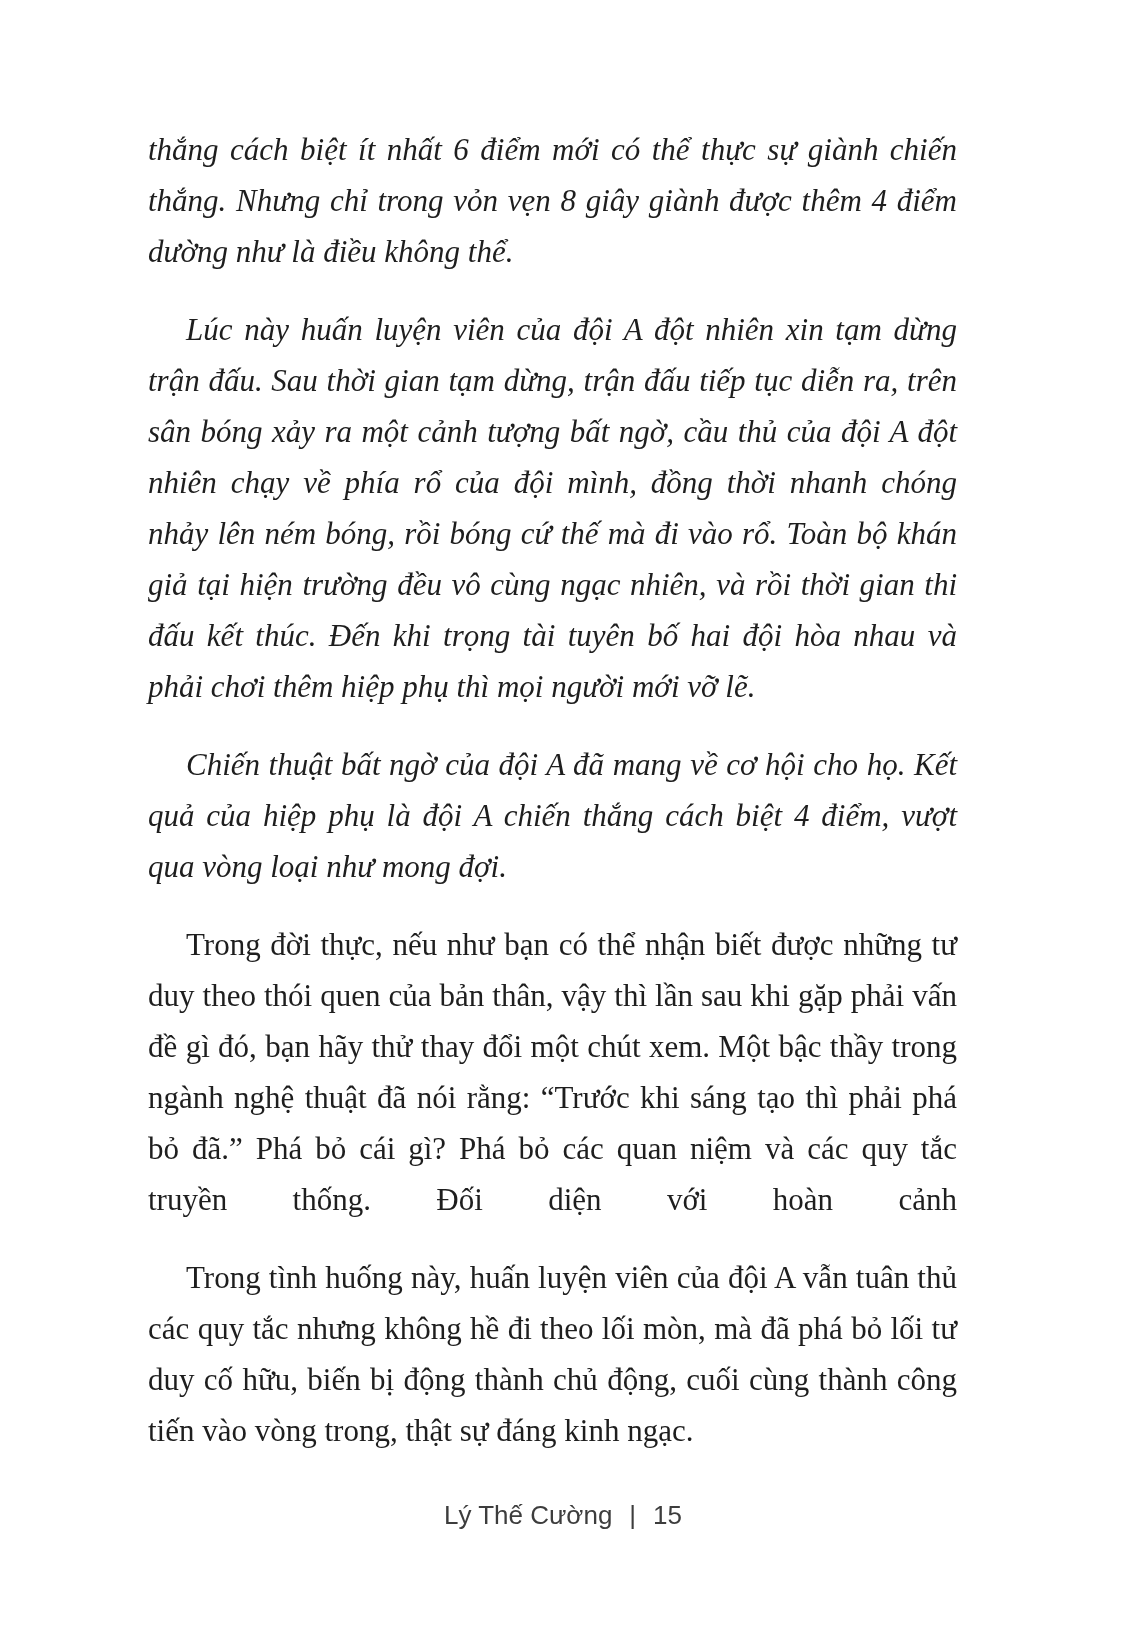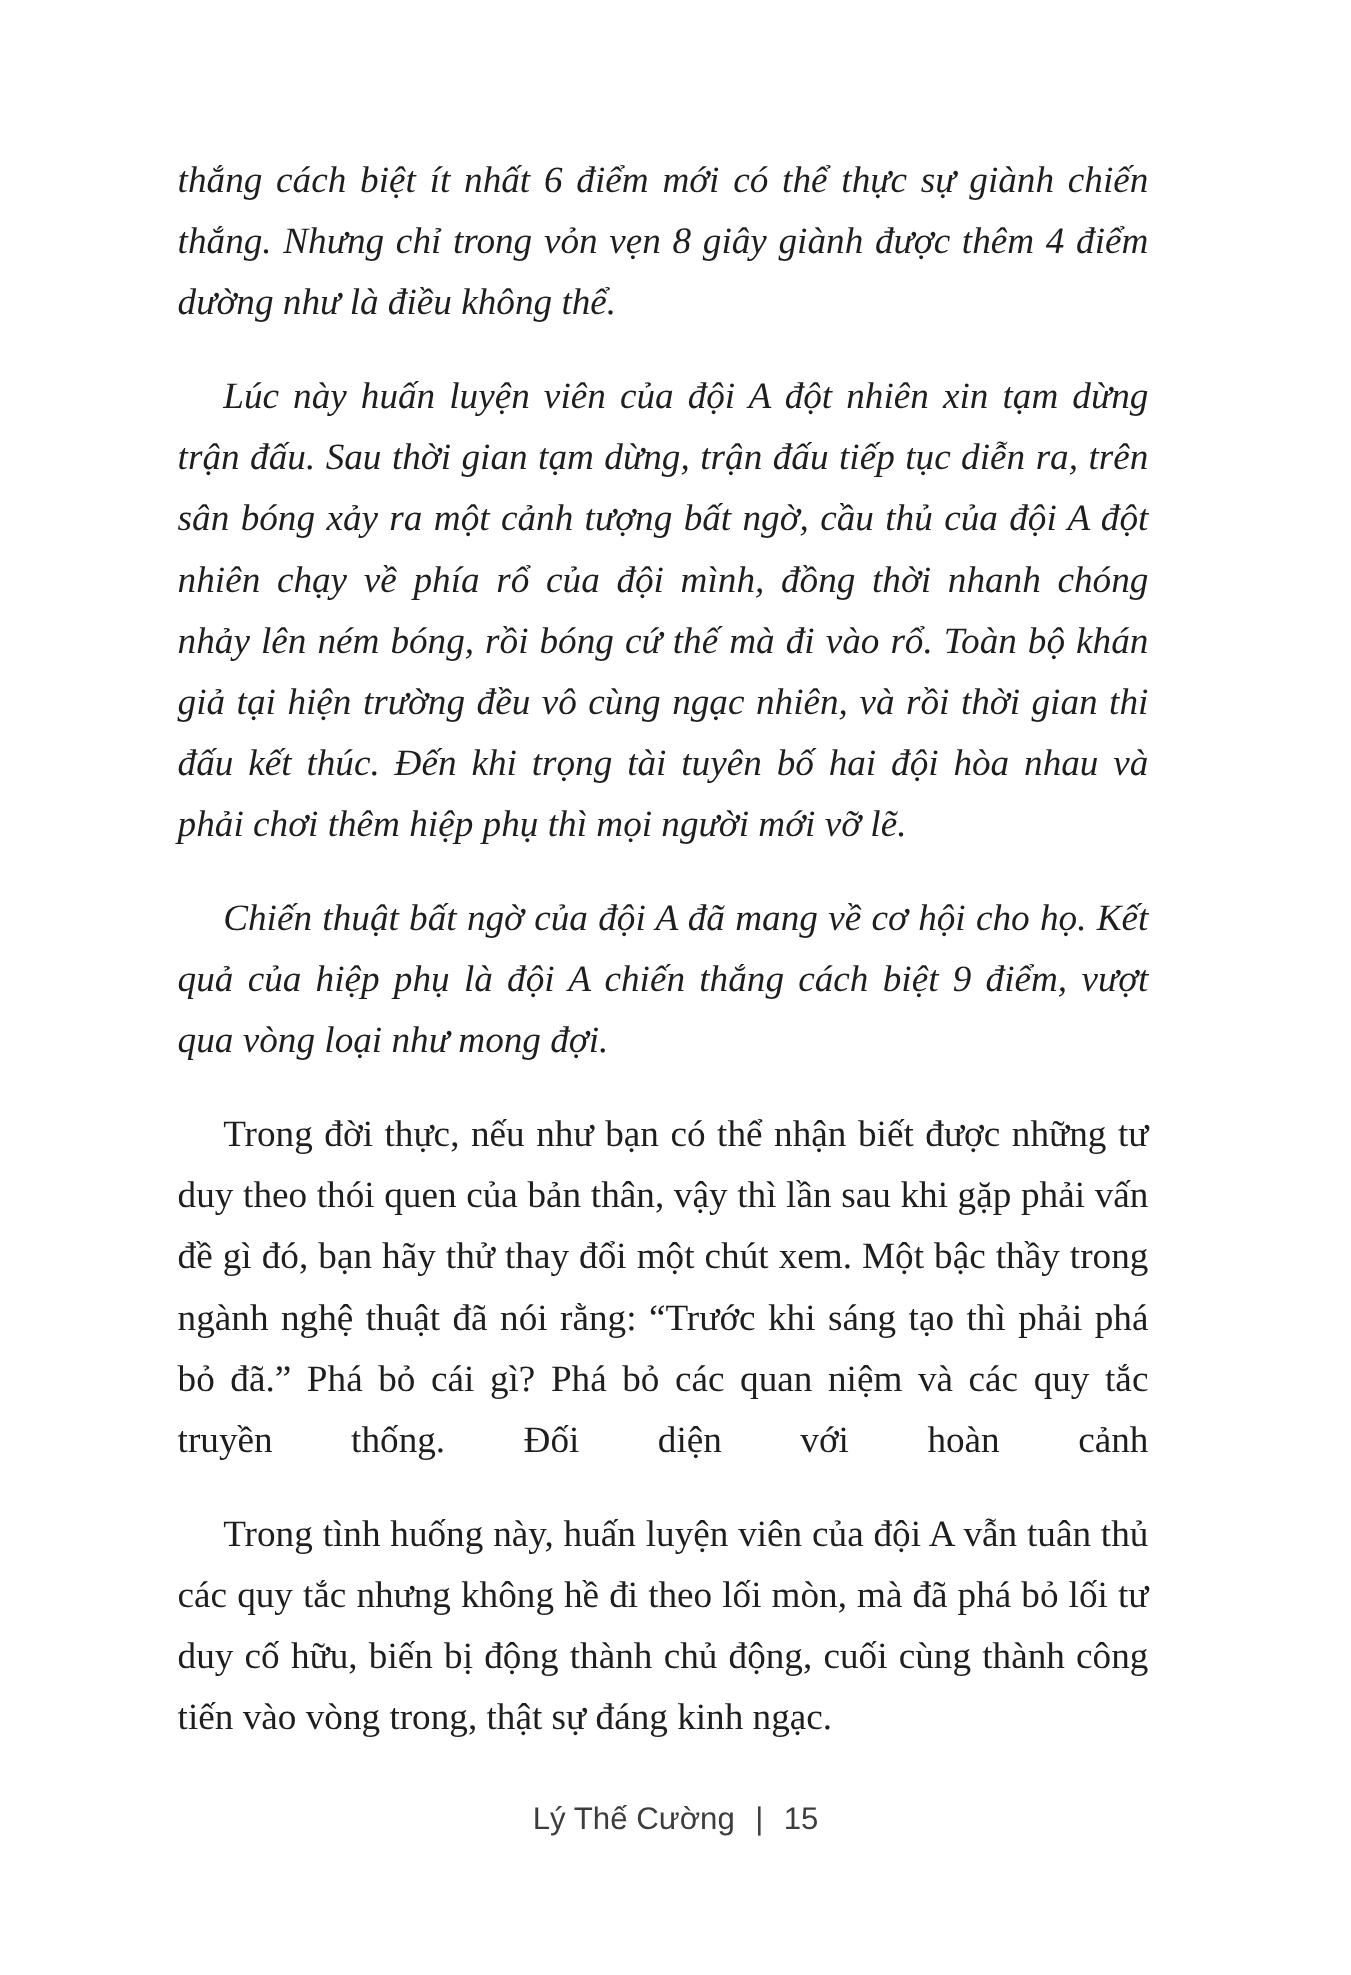--- a/index.html
+++ b/index.html
@@ -55,21 +55,21 @@
   }
 </style>
 </head>
 <body>
 
 <div class="page">
 
   <main class="text-block">
     <p class="para italic">thắng cách biệt ít nhất 6 điểm mới có thể thực sự giành chiến thắng. Nhưng chỉ trong vỏn vẹn 8 giây giành được thêm 4 điểm dường như là điều không thể.</p>
     <p class="para italic indent">Lúc này huấn luyện viên của đội A đột nhiên xin tạm dừng trận đấu. Sau thời gian tạm dừng, trận đấu tiếp tục diễn ra, trên sân bóng xảy ra một cảnh tượng bất ngờ, cầu thủ của đội A đột nhiên chạy về phía rổ của đội mình, đồng thời nhanh chóng nhảy lên ném bóng, rồi bóng cứ thế mà đi vào rổ. Toàn bộ khán giả tại hiện trường đều vô cùng ngạc nhiên, và rồi thời gian thi đấu kết thúc. Đến khi trọng tài tuyên bố hai đội hòa nhau và phải chơi thêm hiệp phụ thì mọi người mới vỡ lẽ.</p>
-    <p class="para italic indent">Chiến thuật bất ngờ của đội A đã mang về cơ hội cho họ. Kết quả của hiệp phụ là đội A chiến thắng cách biệt 9 điểm, vượt qua vòng loại như mong đợi.</p>
+    <p class="para italic indent">Chiến thuật bất ngờ của đội A đã mang về cơ hội cho họ. Kết quả của hiệp phụ là đội A chiến thắng cách biệt 4 điểm, vượt qua vòng loại như mong đợi.</p>
     <p class="para indent justify-last">Trong đời thực, nếu như bạn có thể nhận biết được những tư duy theo thói quen của bản thân, vậy thì lần sau khi gặp phải vấn đề gì đó, bạn hãy thử thay đổi một chút xem. Một bậc thầy trong ngành nghệ thuật đã nói rằng: “Trước khi sáng tạo thì phải phá bỏ đã.” Phá bỏ cái gì? Phá bỏ các quan niệm và các quy tắc truyền thống. Đối diện với hoàn cảnh</p>
     <p class="para indent">Trong tình huống này, huấn luyện viên của đội A vẫn tuân thủ các quy tắc nhưng không hề đi theo lối mòn, mà đã phá bỏ lối tư duy cố hữu, biến bị động thành chủ động, cuối cùng thành công tiến vào vòng trong, thật sự đáng kinh ngạc.</p>
   </main>
 
   <footer class="page-footer">
     <span>Lý Thế Cường</span><span class="sep">|</span><span>15</span>
   </footer>
 
 </div>
 

